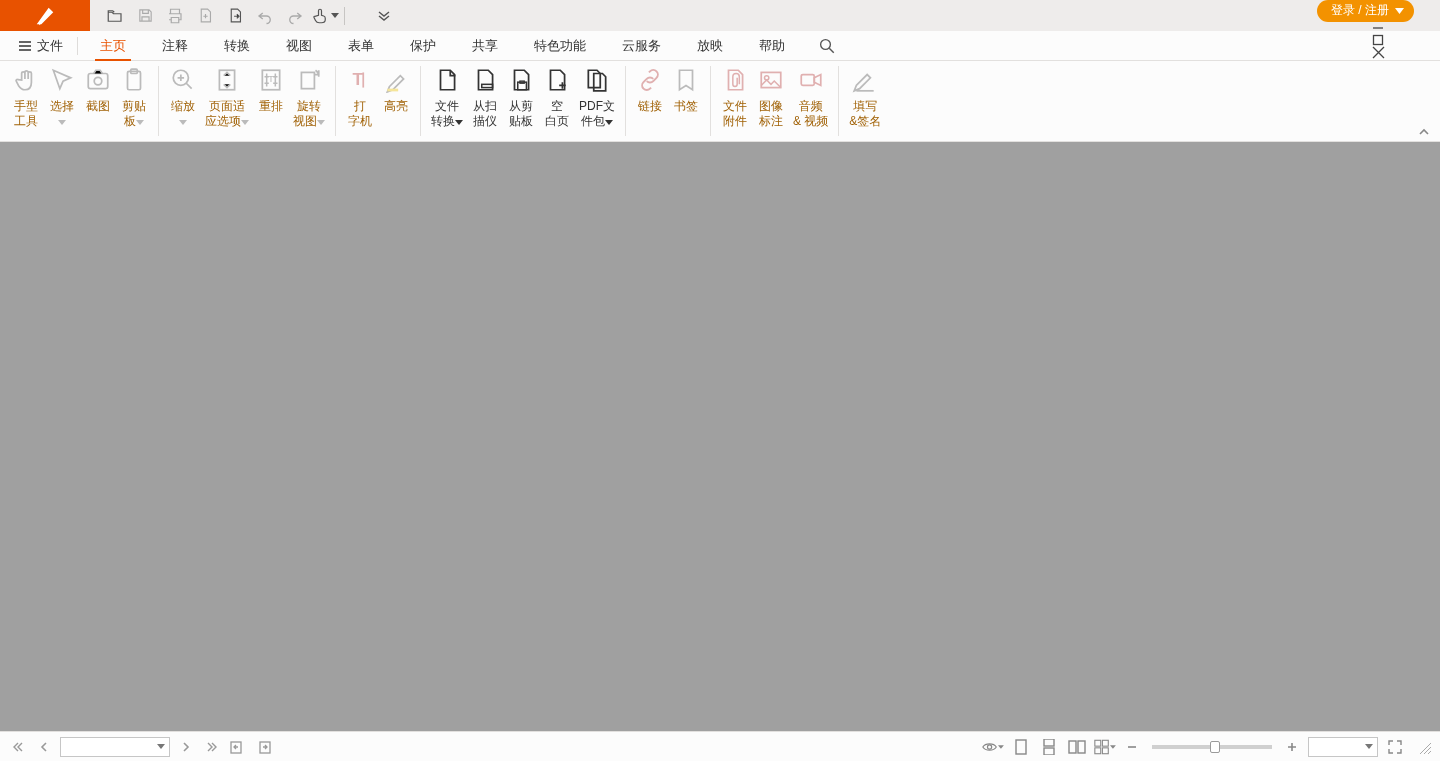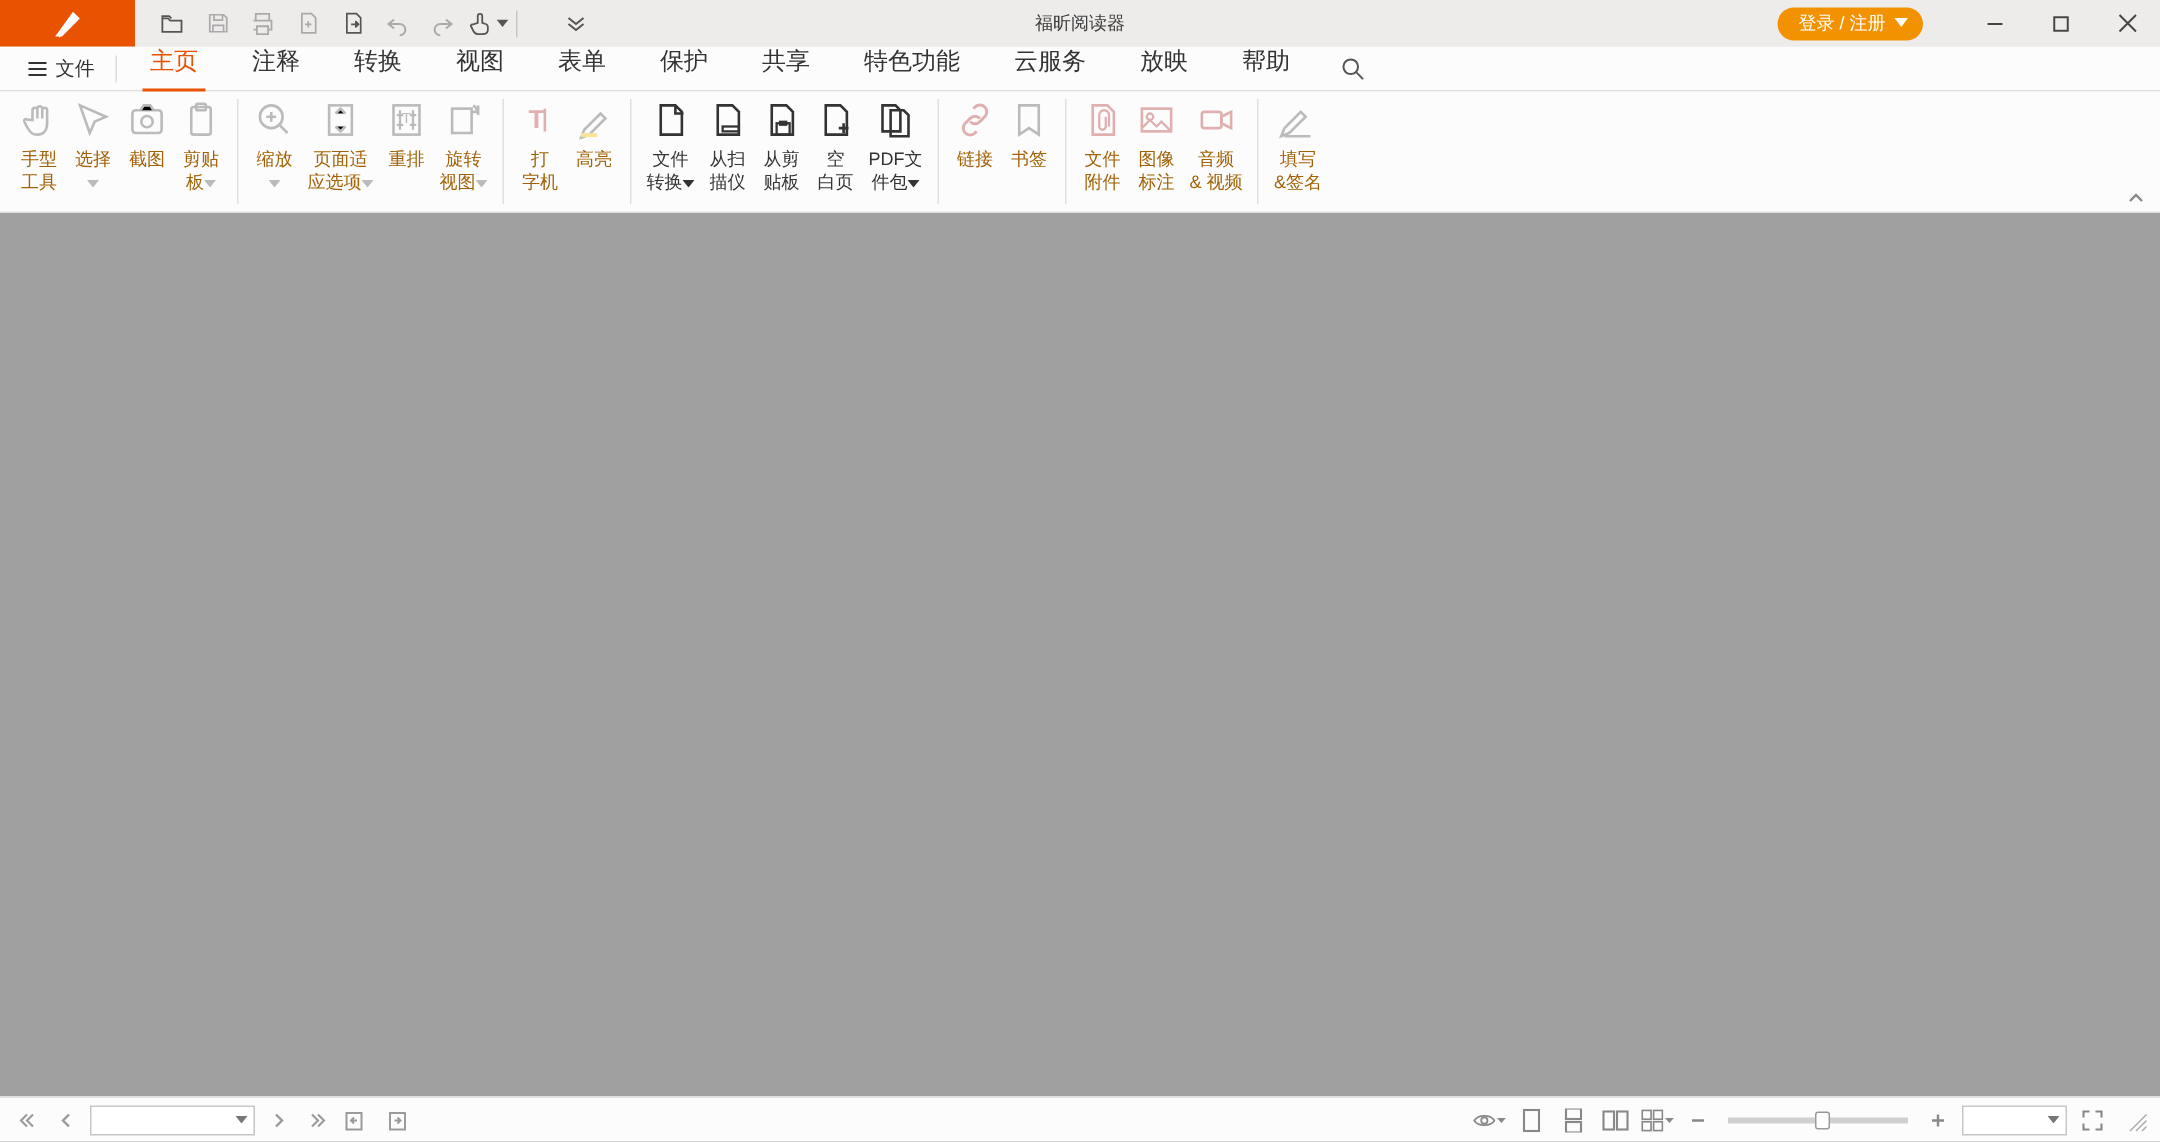--- a/index.html
+++ b/index.html
@@ -6,28 +6,28 @@
 body { width: 1440px; height: 761px; display: flex; flex-direction: column; background: #eeeeee; overflow: hidden; }
 
 
 .titlebar { height: 31px; background: #eeeceb; display: flex; align-items: center; position: relative; }
 .logo-box { width: 90px; height: 31px; background: #e85200; display: flex; align-items: center; justify-content: center; }
 .qat { display: flex; align-items: center; margin-left: 10px; gap: 0; }
 .qat .tb-btn { width: 30px; height: 31px; display: flex; align-items: center; justify-content: center; cursor: pointer; }
 .qat .sep { width: 1px; height: 18px; background: #c7c5c3; margin: 0 4px; }
 .qat .more-arrow { margin-left: 20px; }
 .title-center { position: absolute; left: 0; right: 0; text-align: center; font-size: 12px; color: #3b3b3b; pointer-events: none; }
-.title-right { position: absolute; right: 0; display: flex; align-items: center; height: 31px; }
+.title-right { position: absolute; right: 0; display: flex; align-items: center; height: 31px; flex-direction: column; }
 .login-pill { background: #f39200; color: #fff; font-size: 12px; padding: 2px 10px 3px 14px; border-radius: 12px; display: flex; align-items: center; gap: 6px; margin-right: 26px; cursor: pointer; }
 .win-btn { width: 44px; height: 31px; display: flex; align-items: center; justify-content: center; cursor: pointer; }
 
 
 .menubar { height: 30px; background: #fcfcfc; display: flex; align-items: center; border-bottom: 1px solid #e2e0de; }
 .file-tab { display: flex; align-items: center; gap: 5px; margin-left: 18px; margin-right: 10px; font-size: 13px; color: #333; cursor: pointer; }
-.tab { font-size: 16px; color: #333; padding: 0 18px; height: 30px; display: flex; cursor: pointer; position: relative; }
+.tab { font-size: 13px; color: #333; padding: 0 18px; height: 30px; display: flex; align-items: center; cursor: pointer; position: relative; }
 .tab.active { color: #e85200; }
 .tab.active::after { content: ""; position: absolute; left: 13px; right: 13px; bottom: -1px; height: 3px; background: #e85200; }
 .tab-sep { width: 1px; height: 18px; background: #dedcda; margin: 0 4px; }
 .search-ico { margin-left: 15px; display: flex; align-items: center; cursor: pointer; }
 
 
 .ribbon { height: 81px; background: #fcfcfc; border-bottom: 1px solid #e2e0de; display: flex; align-items: flex-start; padding-left: 8px; position: relative; }
 .rgroup { display: flex; align-items: flex-start; }
 .rsep { width: 1px; height: 70px; background: #e2e0de; margin: 5px 6px 0 6px; }
 .rbtn { display: flex; flex-direction: column; align-items: center; justify-content: flex-start; cursor: pointer; padding: 4px 4px 0 4px; min-width: 36px; }
@@ -112,21 +112,20 @@
         </svg>
     </div>
     <div class="sep"></div>
     <div class="tb-btn more-arrow">
       <svg width="14" height="10" viewBox="0 0 14 10">
           <path stroke="#555" stroke-width="1.4" fill="none" d="M2 1 L7 5 L12 1 M2 5 L7 9 L12 5"></path>
         </svg>
     </div>
   </div>
 
-  <div class="title-center">福昕阅读器</div>
 
   <div class="title-right">
     <div class="login-pill">
       <span>登录 / 注册</span>
       <svg width="9" height="6" viewBox="0 0 9 6">
           <path d="M0 0 L4.5 6 L9 0 Z" fill="#fff"></path>
         </svg>
     </div>
     <div class="win-btn">
       <svg width="12" height="12" viewBox="0 0 12 12">

